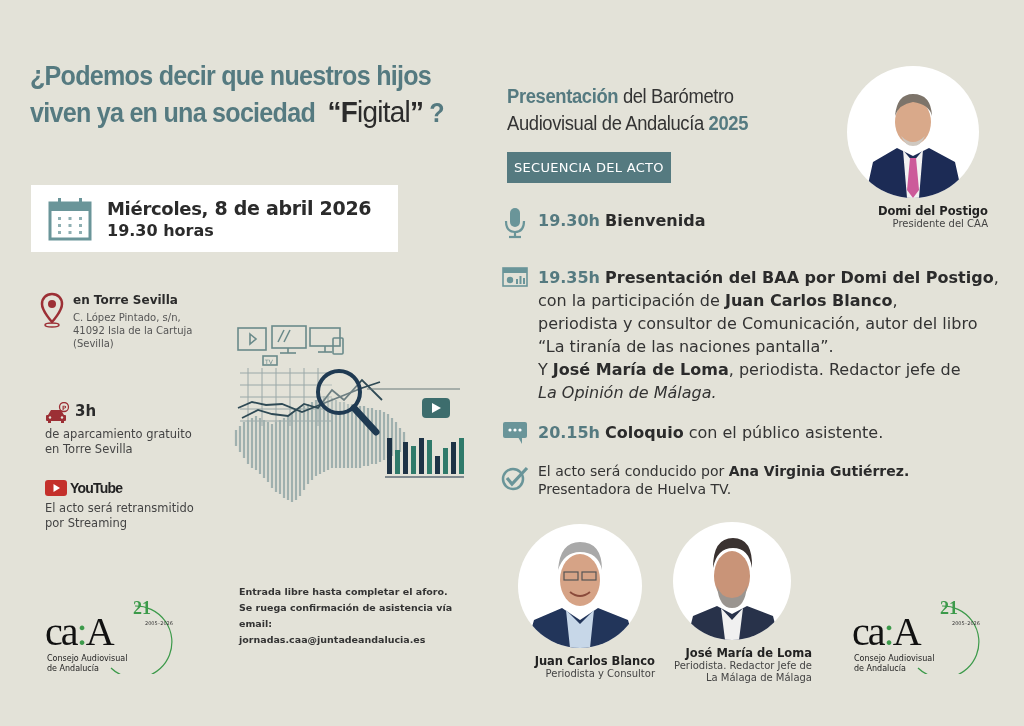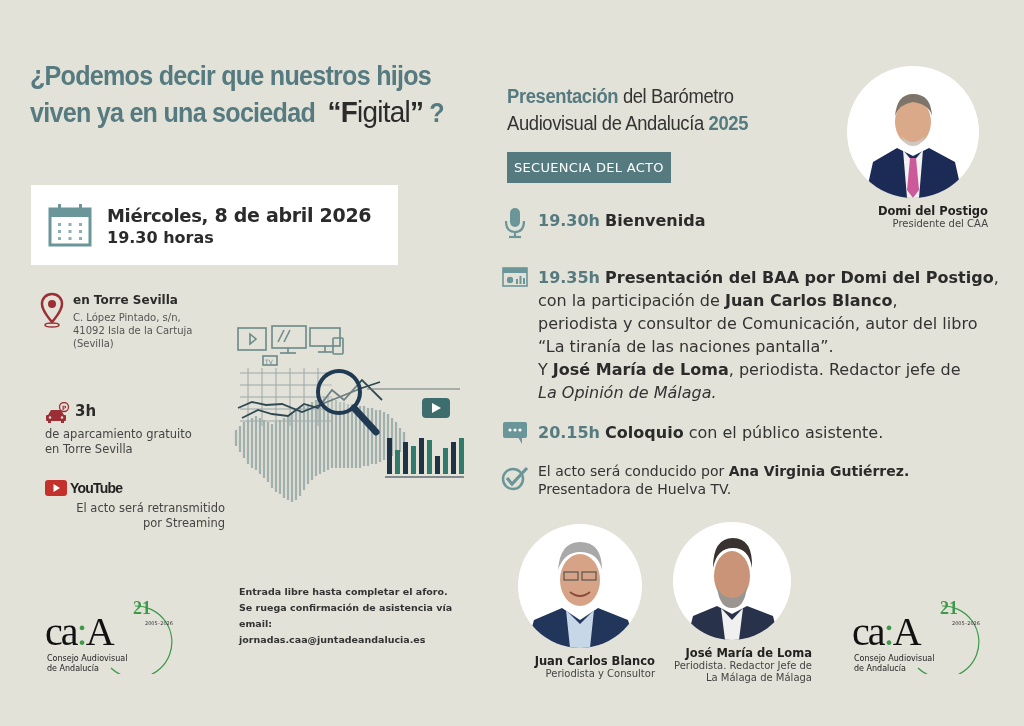--- a/index.html
+++ b/index.html
@@ -6,39 +6,39 @@
   html, body { width: 1024px; height: 726px; overflow: hidden; }
   body { background: #e3e2d8; font-family: "DejaVu Sans", sans-serif; color: #2b2b2b; position: relative; }
   .abs { position: absolute; }
 
   
   .headline { left: 30px; top: 58px; width: 450px; font-family: "Liberation Sans", sans-serif; font-weight: bold; font-size: 27px; line-height: 36px; color: #557a80; letter-spacing: -0.8px; transform: scaleX(0.93); transform-origin: left; }
   .headline .figital { color: #2b2b2b; font-size: 30px; }
   .headline .figital b { font-weight: bold; }
 
   
-  .datebox { left: 31px; top: 185px; width: 367px; height: 80px; background: #ffffff; display: flex; align-items: center; padding-left: 16px; }
+  .datebox { left: 31px; top: 185px; width: 367px; height: 67px; background: #ffffff; display: flex; align-items: center; padding-left: 16px; }
   .datebox svg { flex: none; }
   .date-text { margin-left: 14px; font-weight: bold; }
   .date-line1 { font-size: 19px; color: #2b2b2b; letter-spacing: -0.3px; }
   .date-line1 .weekday { font-size: 18px; }
   .date-line2 { font-size: 16px; margin-top: 2px; color: #2b2b2b; }
 
   
   .venue { left: 40px; top: 292px; width: 180px; }
   .venue-name { font-family: "Liberation Serif", serif; font-size: 21px; color: #222; margin-left: 30px; letter-spacing: 0.3px; }
   .venue-sub { font-size: 12px; font-weight: bold; margin-left: 33px; margin-top: 1px; }
   .venue-addr { font-size: 10px; color: #555; margin-left: 33px; margin-top: 4px; line-height: 13px; }
   .pin { position: absolute; left: 0; top: 0; }
 
   .parking { left: 45px; top: 402px; width: 180px; }
   .parking-hours { font-size: 15px; font-weight: bold; margin-left: 30px; }
   .parking-text { font-size: 11.5px; color: #444; line-height: 15px; margin-top: 3px; }
 
-  .youtube { left: 45px; top: 480px; width: 180px; text-align: right; }
+  .youtube { left: 45px; top: 480px; width: 180px; }
   .yt-logo { display: flex; align-items: center; gap: 3px; }
   .yt-word { font-family: "Liberation Sans", sans-serif; font-weight: bold; font-size: 14px; color: #222; letter-spacing: -0.8px; }
   .yt-text { font-size: 11.5px; color: #444; line-height: 15px; margin-top: 5px; }
 
   .illus { left: 232px; top: 318px; width: 232px; height: 190px; }
 
   .registration { left: 239px; top: 584px; width: 240px; font-size: 9.5px; font-weight: bold; color: #333; line-height: 16px; }
 
   .logo { width: 140px; height: 80px; }
   .logo-left { left: 45px; top: 598px; }

